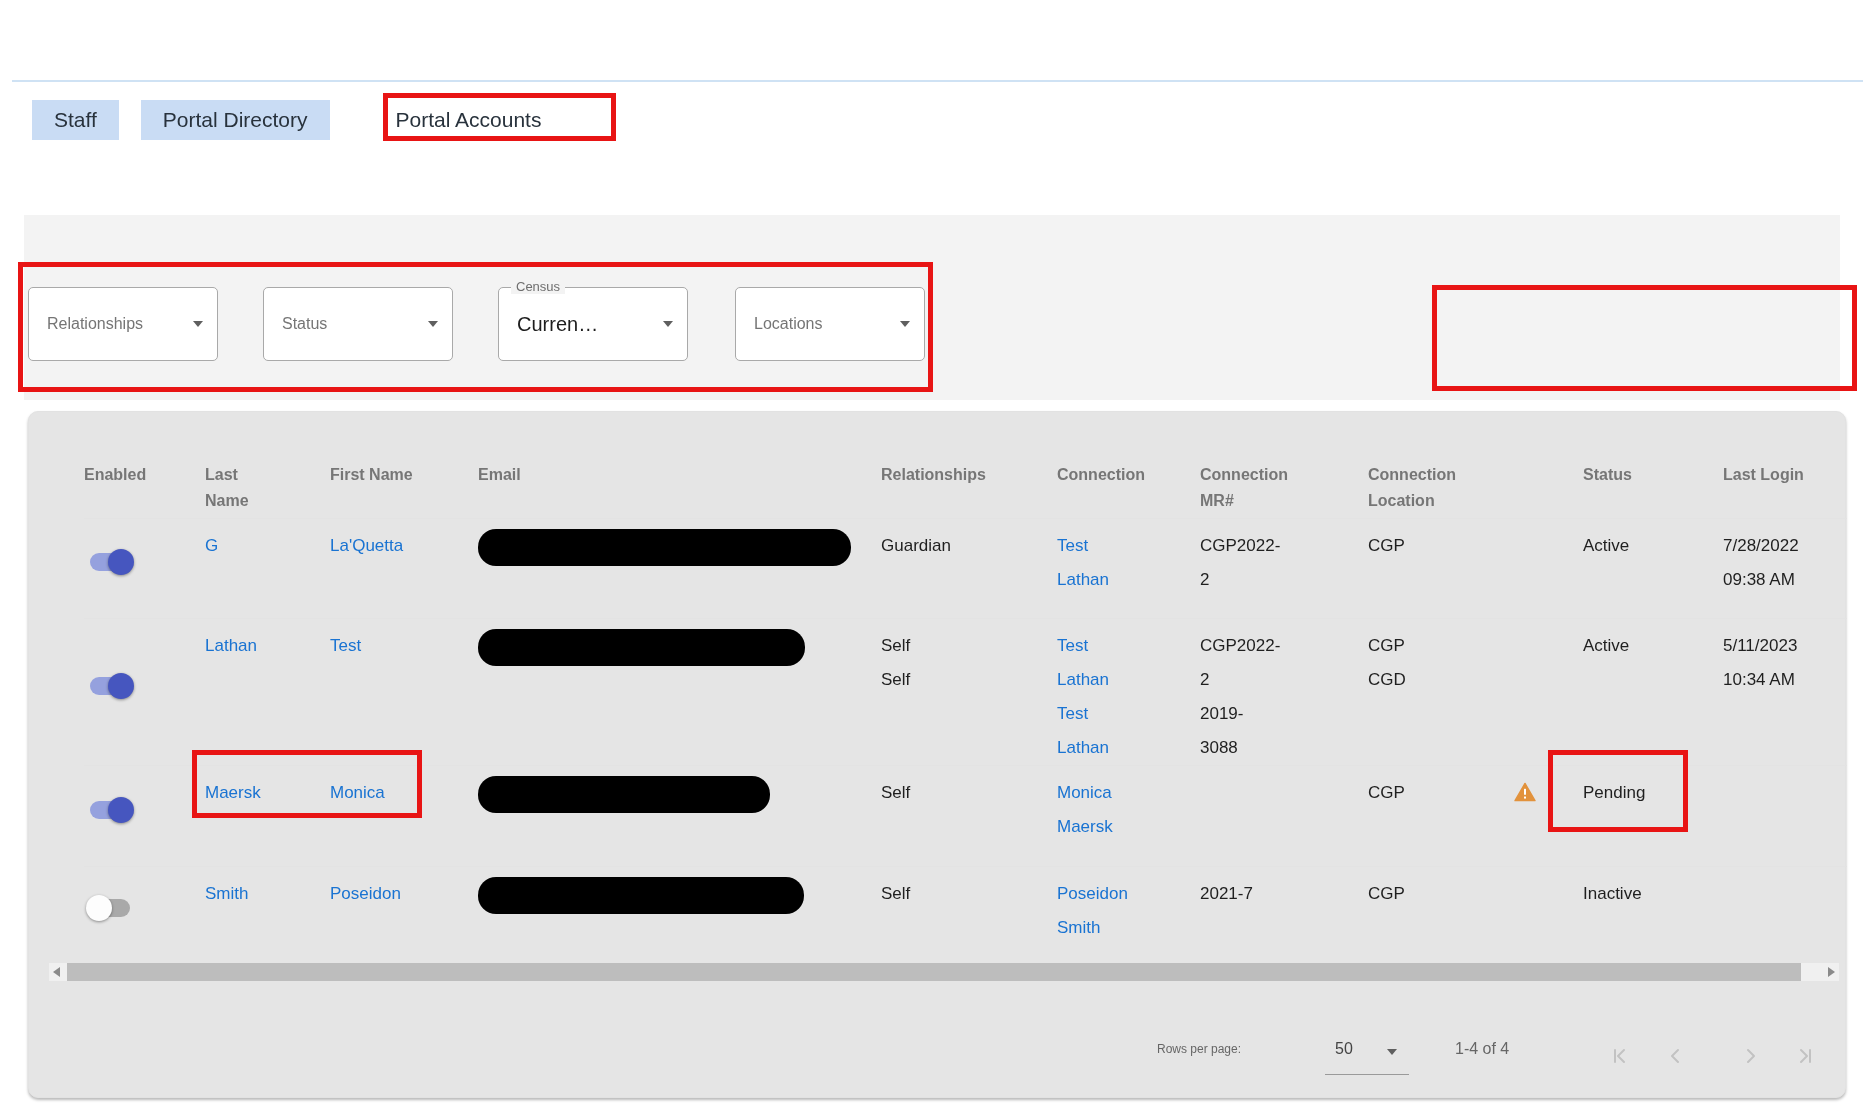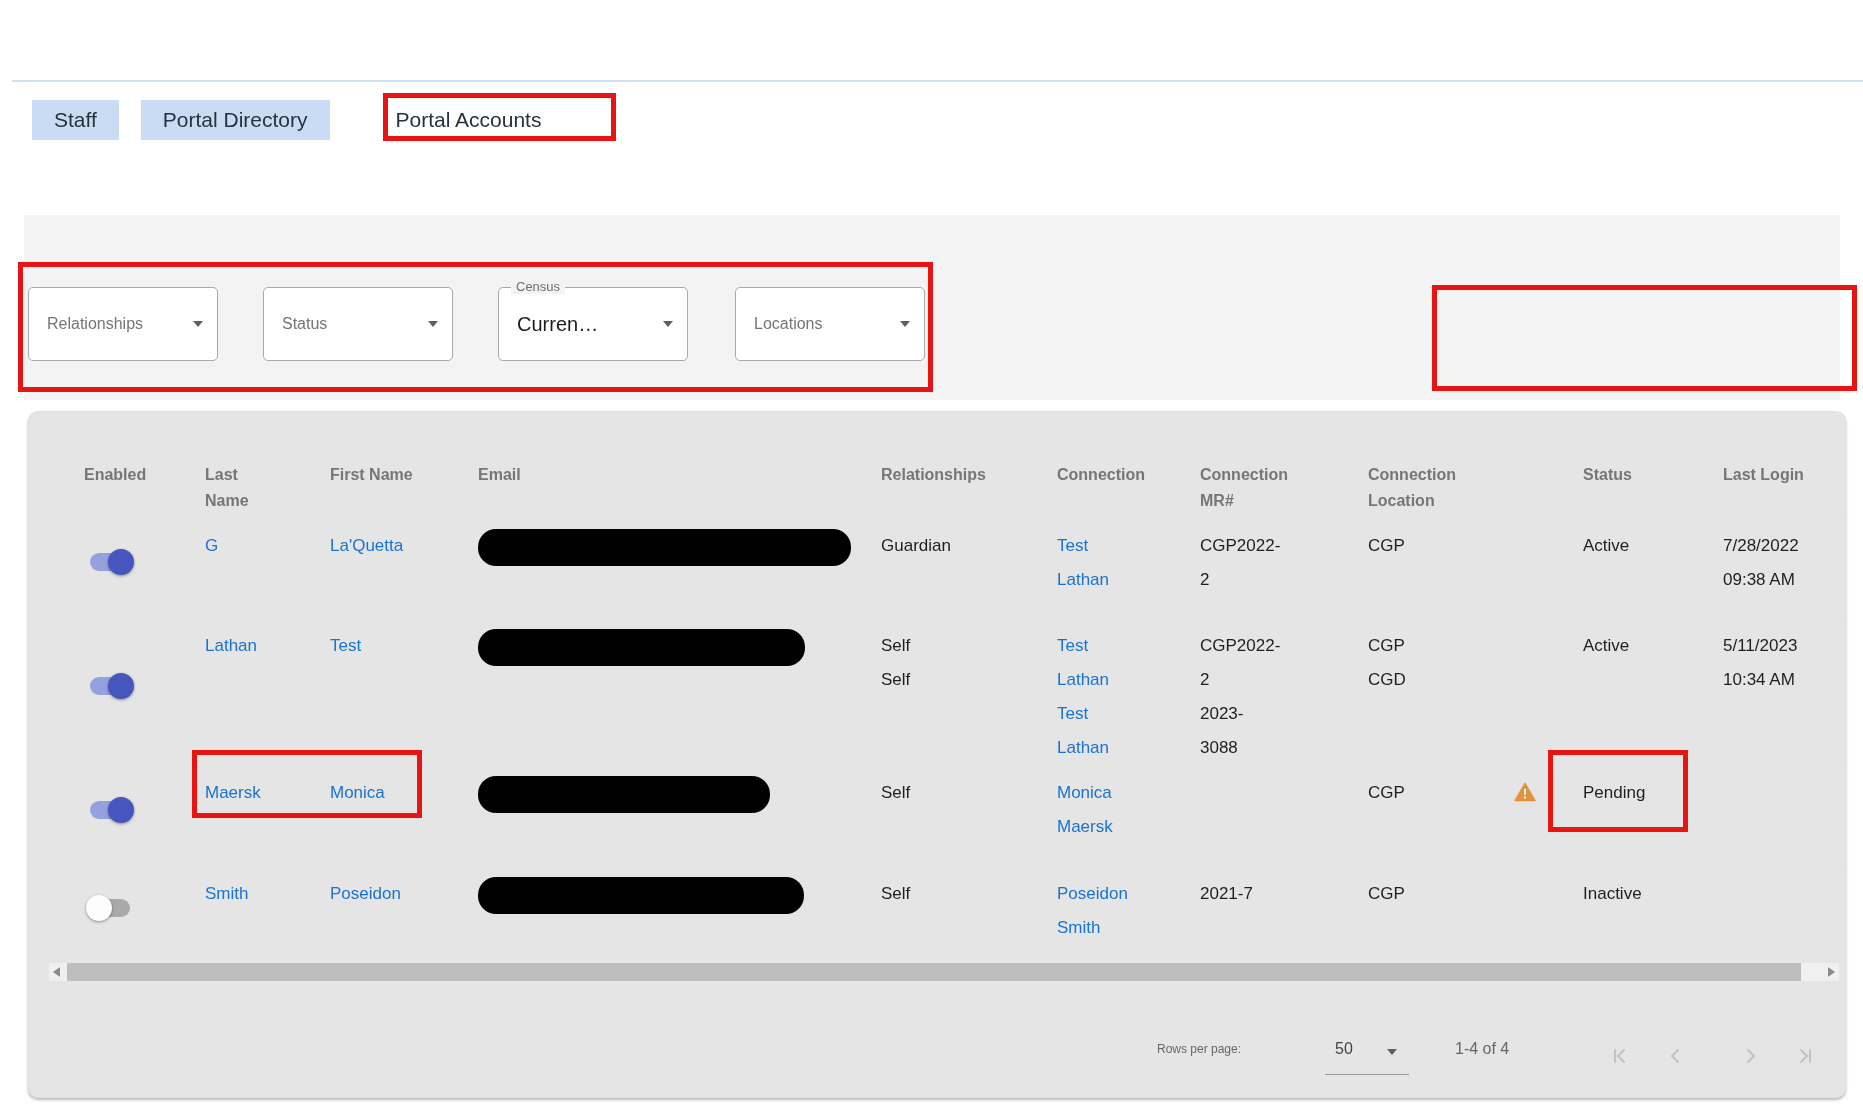--- a/index.html
+++ b/index.html
@@ -209,21 +209,21 @@
             </td>
             <td>
               <a href="#" class="cell-link block-link">Test</a>
               <a href="#" class="cell-link block-link">Lathan</a>
               <a href="#" class="cell-link block-link">Test</a>
               <a href="#" class="cell-link block-link">Lathan</a>
             </td>
             <td>
               <div>CGP2022-</div>
               <div>2</div>
-              <div>2023-</div>
+              <div>2019-</div>
               <div>3088</div>
             </td>
             <td>
               <div>CGP</div>
               <div>CGD</div>
             </td>
             <td class="cell-warn"></td>
             <td>
               <div>Active</div>
             </td>

